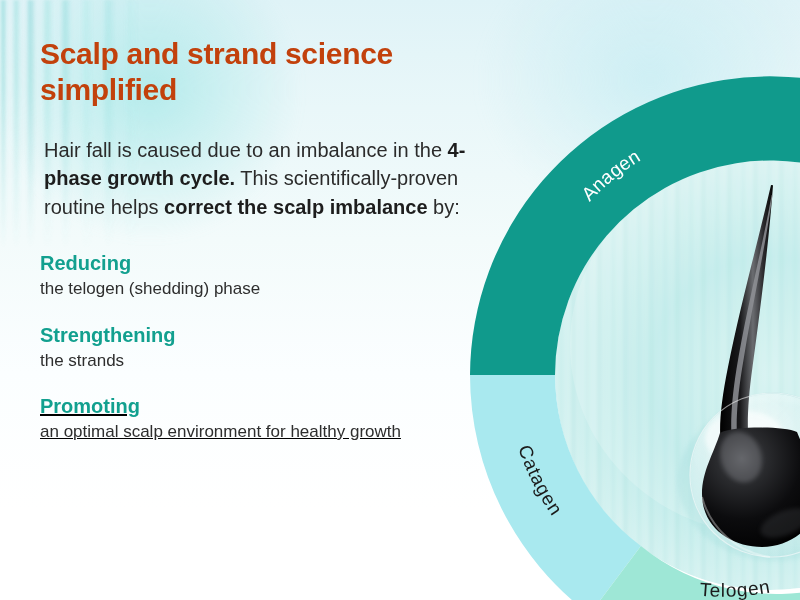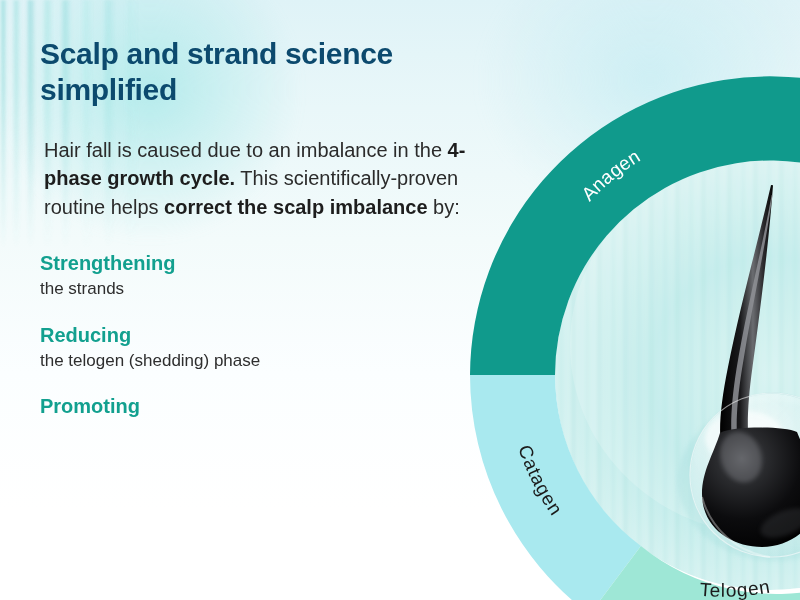--- a/index.html
+++ b/index.html
@@ -82,36 +82,36 @@
   
   .text-col {
     position: absolute;
     left: 40px;
     top: 36px;
     width: 470px;
   }
   .headline {
     font-size: 30px;
     font-weight: 700;
-    color: #0c4a6e;
+    color: #c2410c;
     letter-spacing: -0.3px;
     line-height: 1.2;
     margin: 0 0 28px 0;
   }
   .lede {
     font-size: 20px;
     line-height: 1.42;
     color: #2b2b2b;
     margin: 0 0 30px 4px;
     max-width: 450px;
   }
   .lede b { font-weight: 700; color: #1d1d1d; }
 
   .benefit { margin-bottom: 22px; }
-  .benefit:last-child { margin-bottom: 0; }
+  .benefit:last-child { margin-bottom: 0; text-decoration: underline; }
   .benefit-title {
     font-size: 20px;
     font-weight: 700;
     color: #12a08f;
     line-height: 1.25;
     margin-bottom: 2px;
   }
   .benefit-desc {
     font-size: 17px;
     line-height: 1.32;
@@ -144,31 +144,32 @@
   <div class="strands-left"></div>
   <div class="strands-right"></div>
 
   <div class="text-col">
 
     <h1 class="headline">Scalp and strand science simplified</h1>
 
     <p class="lede"><span>Hair fall is caused due to an imbalance in the </span><b>4-phase growth cycle.</b><span> This scientifically-proven routine helps </span><b>correct the scalp imbalance</b><span> by:</span></p>
 
     <div class="benefit">
+      <div class="benefit-title">Reducing</div>
+      <div class="benefit-desc">the telogen (shedding) phase</div>
+    </div>
+
+    <div class="benefit">
       <div class="benefit-title">Strengthening</div>
       <div class="benefit-desc">the strands</div>
     </div>
 
     <div class="benefit">
-      <div class="benefit-title">Reducing</div>
-      <div class="benefit-desc">the telogen (shedding) phase</div>
-    </div>
-
-    <div class="benefit">
       <div class="benefit-title">Promoting</div>
+      <div class="benefit-desc">an optimal scalp environment for healthy growth</div>
     </div>
 
   </div>
 
   <div class="diagram">
     <svg width="360" height="555" viewBox="0 0 360 555" xmlns="http://www.w3.org/2000/svg">
       <defs>
 
         <radialGradient id="innerWash" cx="50%" cy="50%" r="50%">
           <stop offset="0%" stop-color="#d8f4f2"></stop>

